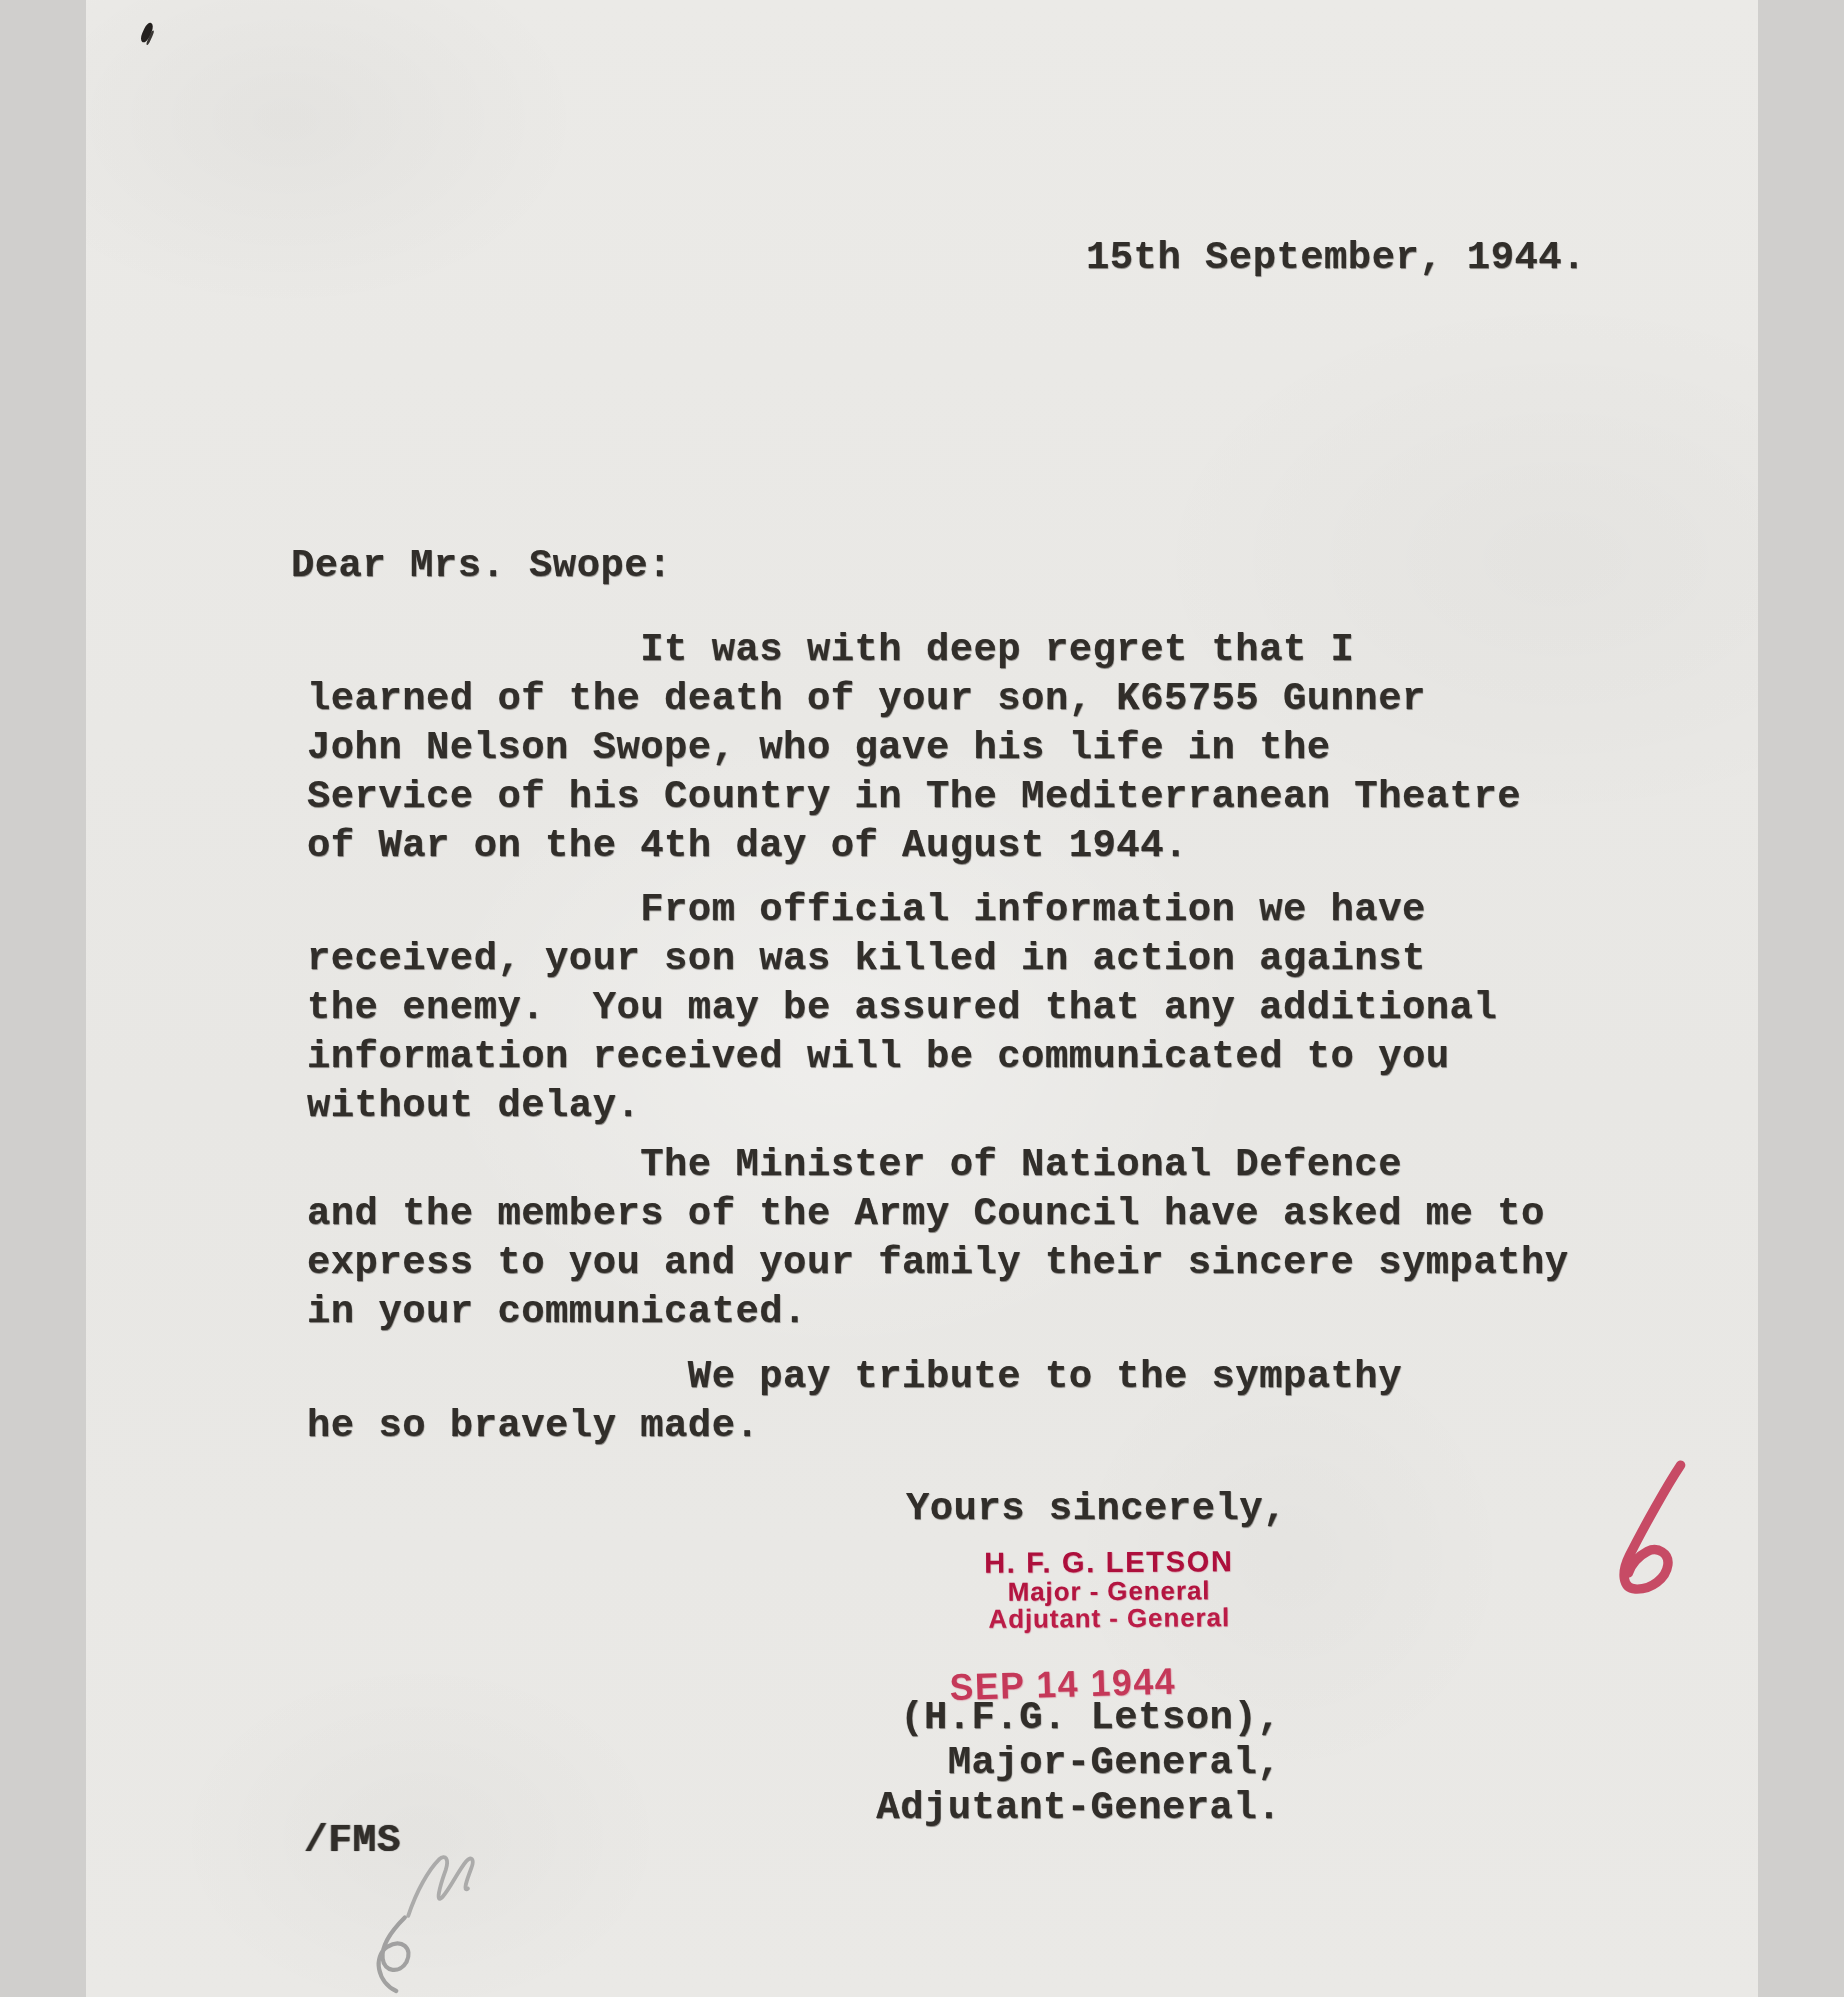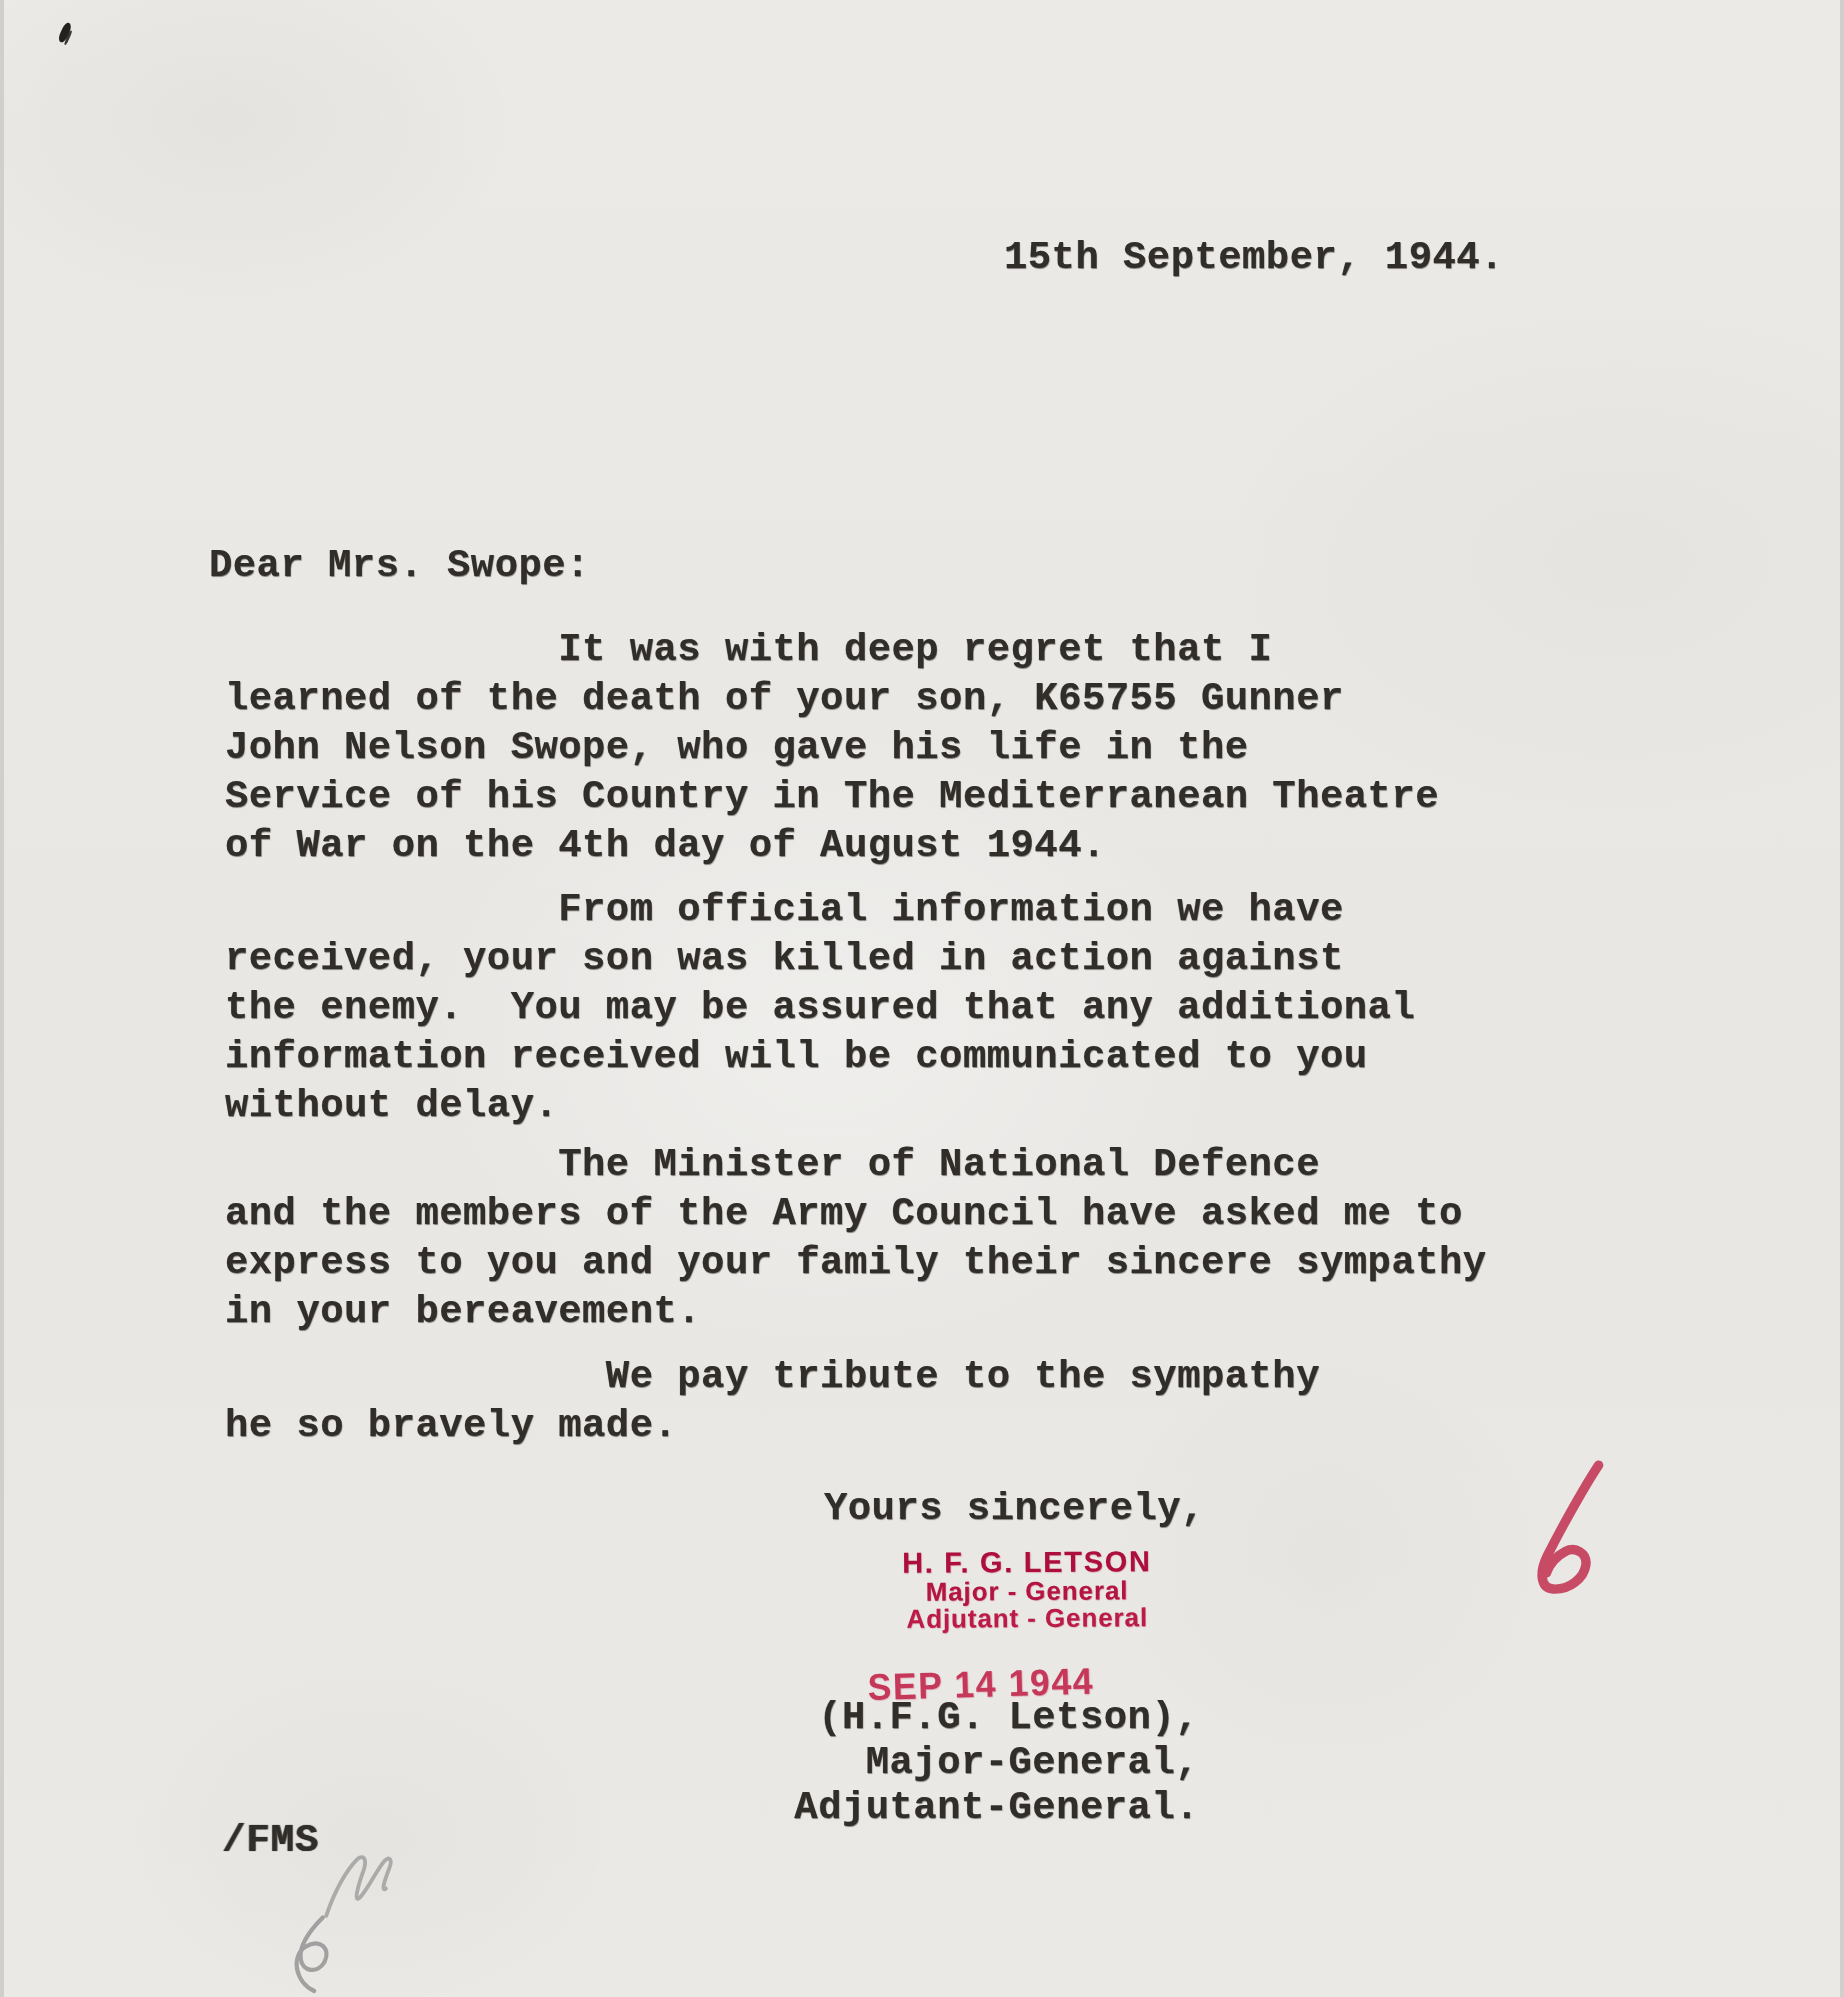--- a/index.html
+++ b/index.html
@@ -1,19 +1,19 @@
 <!DOCTYPE html>
 <html style="font-size:13.7px"><head>
 <meta charset="utf-8">
 <style>
   html,body{margin:0;padding:0;}
   body{background:#d0cfcd;}
   .page{
     position:relative;
-    width:1836px;height:1997px;
+    width:1672px;height:1997px;
     margin:0 auto;
     overflow:hidden;
     background-color:#e9e8e5;
     background-image:
       radial-gradient(ellipse 428px 274px at 12% 6%, rgba(0,0,0,0.030), transparent 70%),
       radial-gradient(ellipse 599px 385px at 88% 28%, rgba(0,0,0,0.022), transparent 70%),
       radial-gradient(ellipse 556px 428px at 45% 52%, rgba(255,255,255,0.30), transparent 75%),
       radial-gradient(ellipse 360px 257px at 20% 92%, rgba(0,0,0,0.025), transparent 70%),
       radial-gradient(ellipse 325px 325px at 72% 78%, rgba(0,0,0,0.018), transparent 70%),
       linear-gradient(180deg,#ebeae7 0%,#e8e7e4 55%,#eae9e6 100%);
@@ -93,21 +93,21 @@
 
   <div class="tw para p2">              From official information we have
 received, your son was killed in action against
 the enemy.  You may be assured that any additional
 information received will be communicated to you
 without delay.</div>
 
   <div class="tw para p3">              The Minister of National Defence
 and the members of the Army Council have asked me to
 express to you and your family their sincere sympathy
-in your bereavement.</div>
+in your communicated.</div>
 
   <div class="tw para p4">                We pay tribute to the sympathy
 he so bravely made.</div>
 
   <div class="tw closing">Yours sincerely,</div>
 
   <div class="stamp-sig">
     <div class="stamp-name">H. F. G. LETSON</div>
     <div class="stamp-rank">Major - General</div>
     <div class="stamp-title">Adjutant - General</div>

